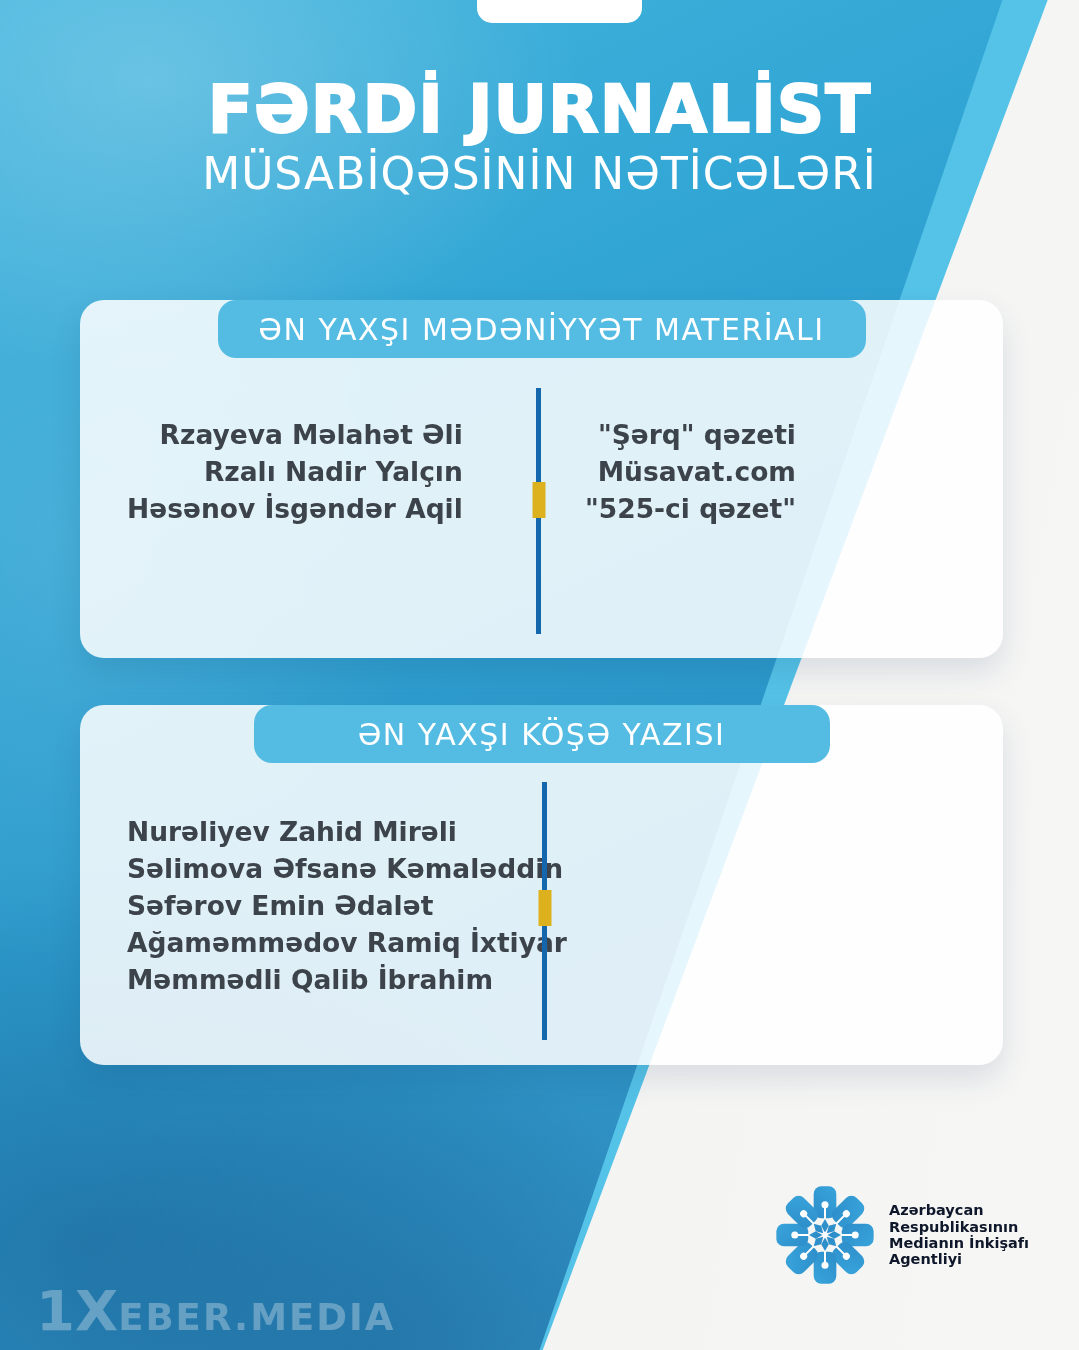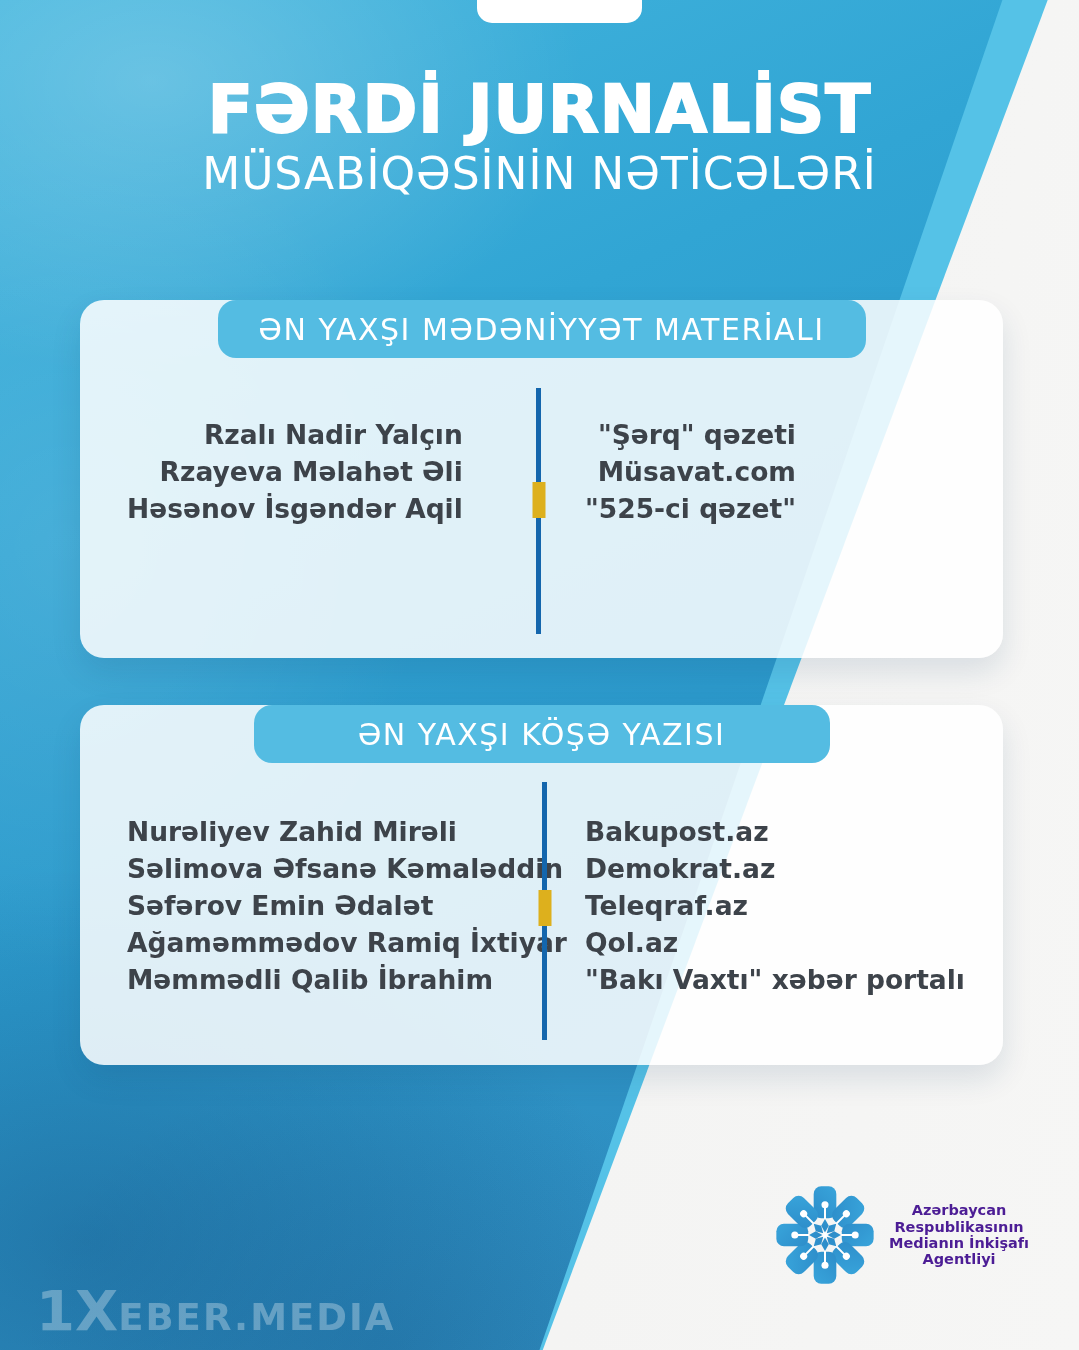--- a/index.html
+++ b/index.html
@@ -46,21 +46,21 @@
   .divider{position:absolute;width:5px;background:#1466ad;}
   .card1 .divider{left:456px;top:88px;height:246px;}
   .card2 .divider{left:462px;top:77px;height:258px;}
   .marker{position:absolute;left:50%;transform:translateX(-50%);width:13px;height:36px;background:#ddb01d;}
   .card1 .marker{top:94px;}
   .card2 .marker{top:108px;}
 
   
   .agency{position:absolute;left:773px;top:1183px;display:flex;align-items:center;}
   .agency-logo{width:104px;height:104px;display:block;}
-  .agency-name{margin-left:12px;color:#4c1d95;font-size:14.5px;font-weight:700;line-height:16.4px;text-align:center;}
+  .agency-name{margin-left:12px;color:#0f172a;font-size:14.5px;font-weight:700;line-height:16.4px;}
   .watermark{position:absolute;left:36px;top:1278px;display:flex;align-items:baseline;color:rgba(255,255,255,0.30);}
   .wm-prefix{font-size:56px;font-weight:700;letter-spacing:0;}
   .wm-rest{font-size:37px;font-weight:700;letter-spacing:2px;}
 </style>
 </head>
 <body>
 
 <div class="poster">
 
   <div class="bg-base"></div>
@@ -69,22 +69,22 @@
   <div class="top-notch"></div>
 
   <header class="title-wrap">
     <h1 class="title-main">FƏRDİ JURNALİST</h1>
     <h2 class="title-sub">MÜSABİQƏSİNİN NƏTİCƏLƏRİ</h2>
   </header>
 
   <section class="card card1">
     <div class="pill pill1">ƏN YAXŞI MƏDƏNİYYƏT MATERİALI</div>
     <div class="col col-left">
+      <div>Rzayeva Məlahət Əli</div>
       <div>Rzalı Nadir Yalçın</div>
-      <div>Rzayeva Məlahət Əli</div>
       <div>Həsənov İsgəndər Aqil</div>
     </div>
     <div class="divider">
       <div class="marker"></div>
     </div>
     <div class="col col-right">
       <div>"Şərq" qəzeti</div>
       <div>Müsavat.com</div>
       <div>"525-ci qəzet"</div>
     </div>
@@ -94,27 +94,20 @@
     <div class="pill pill2">ƏN YAXŞI KÖŞƏ YAZISI</div>
     <div class="col col-left">
       <div>Nurəliyev Zahid Mirəli</div>
       <div>Səlimova Əfsanə Kəmaləddin</div>
       <div>Səfərov Emin Ədalət</div>
       <div>Ağaməmmədov Ramiq İxtiyar</div>
       <div>Məmmədli Qalib İbrahim</div>
     </div>
     <div class="divider">
       <div class="marker"></div>
-    </div>
-    <div class="col col-right">
-      <div>Bakupost.az</div>
-      <div>Demokrat.az</div>
-      <div>Teleqraf.az</div>
-      <div>Qol.az</div>
-      <div>"Bakı Vaxtı" xəbər portalı</div>
     </div>
   </section>
 
   <div class="agency">
     <svg class="agency-logo" viewBox="-62 -62 124 124">
       <defs>
         <linearGradient id="lg" x1="-60" y1="60" x2="60" y2="-60" gradientUnits="userSpaceOnUse">
           <stop offset="0" stop-color="#1f63a8"></stop>
           <stop offset="0.55" stop-color="#2e8fcb"></stop>
           <stop offset="1" stop-color="#41b6e8"></stop>

